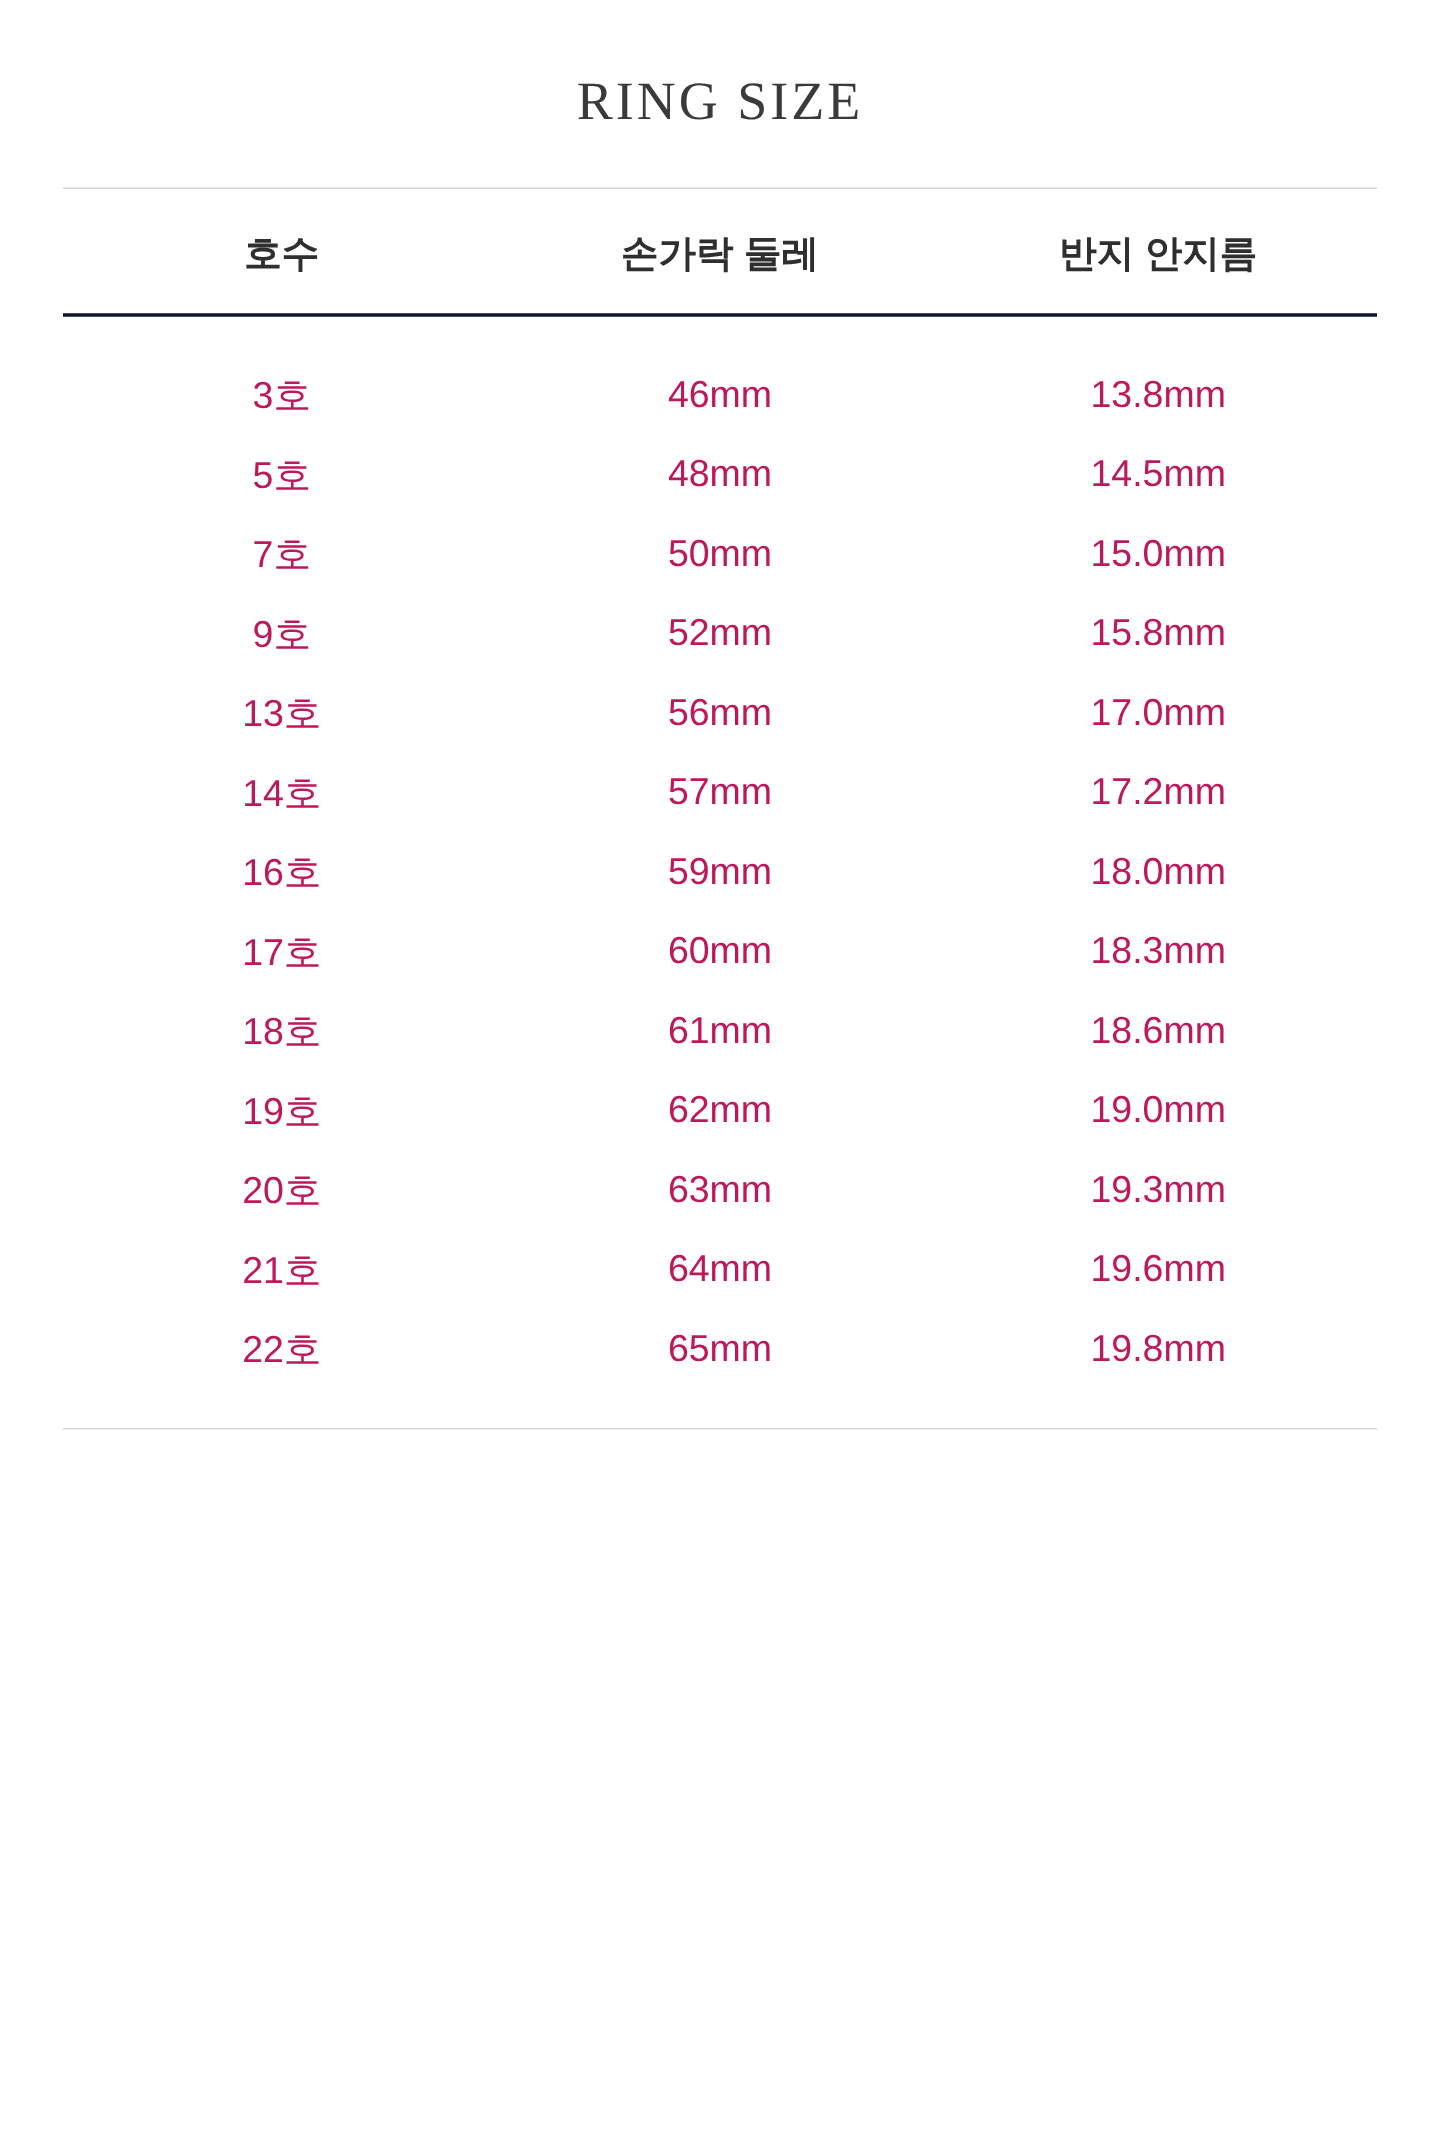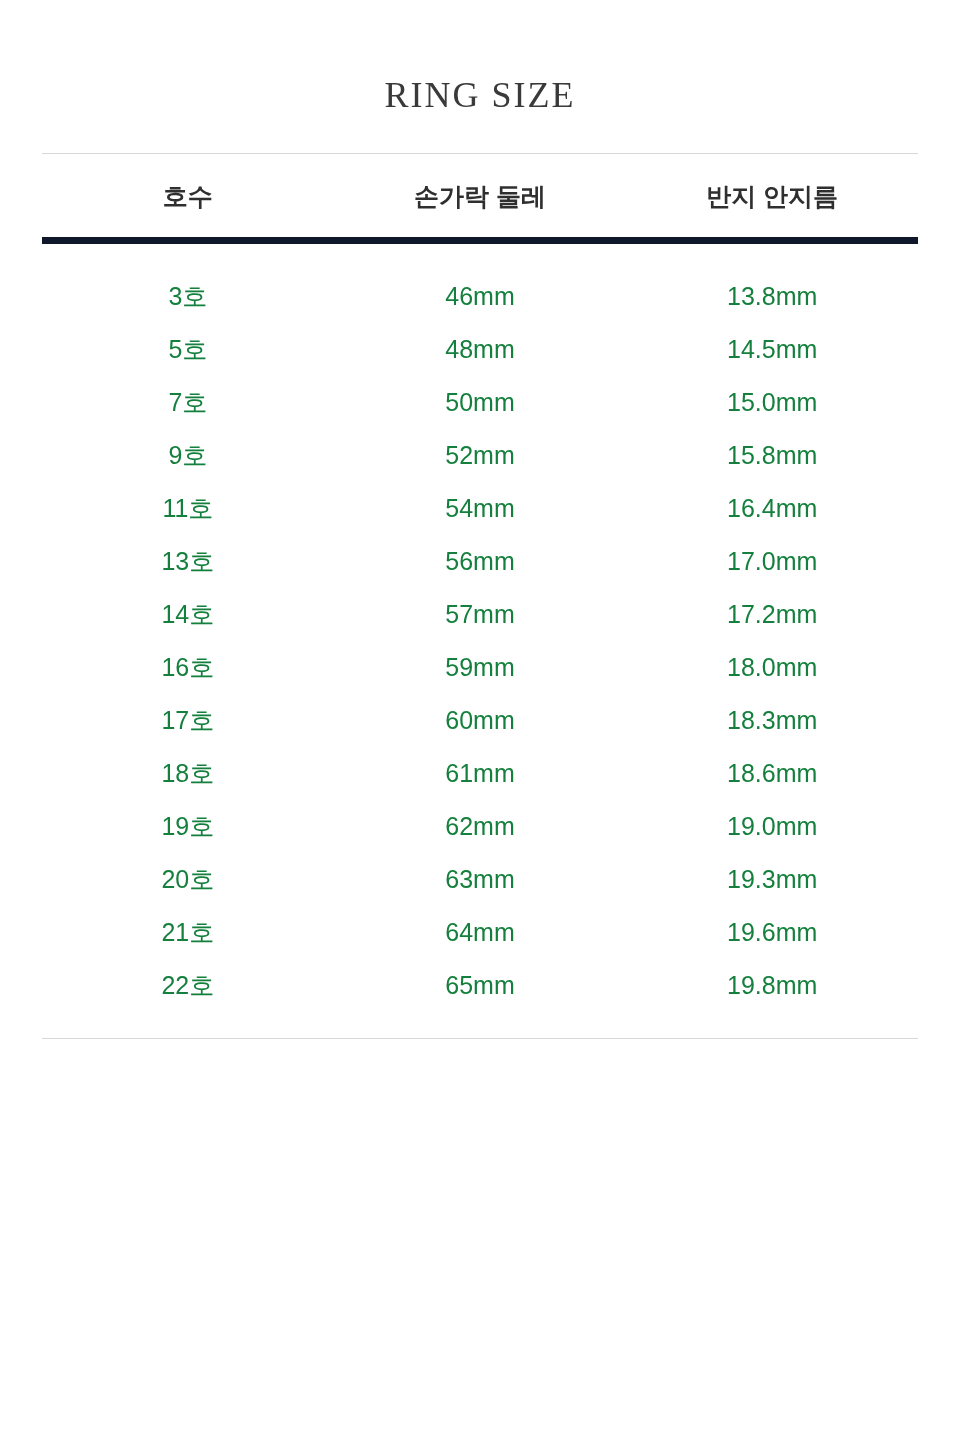--- a/index.html
+++ b/index.html
@@ -21,21 +21,21 @@
     display: flex;
     flex-direction: column;
     align-items: center;
     background: #ffffff;
   }
   .title {
     font-family: "Liberation Serif", "DejaVu Serif", serif;
     font-size: 36px;
     letter-spacing: 2px;
     color: #3a3a3a;
-    margin-top: 77px;
+    margin-top: 49px;
     margin-bottom: 0;
     font-weight: 400;
     text-align: center;
     line-height: 1;
   }
   .table-wrap {
     width: 876px;
     margin-top: 40px;
   }
   table.size-table {
@@ -43,27 +43,27 @@
     border-collapse: collapse;
     table-layout: fixed;
   }
   table.size-table thead th {
     font-size: 25px;
     font-weight: 700;
     color: #2f2f2f;
     padding: 26px 0 24px 0;
     text-align: center;
     border-top: 1px solid #d8d8d8;
-    border-bottom: 7px solid #0f172a;
+    border-bottom: 2px solid #0f172a;
     font-family: "Liberation Sans", "DejaVu Sans", sans-serif;
   }
   table.size-table tbody td {
     font-size: 25px;
     font-weight: 400;
-    color: #15803d;
+    color: #be185d;
     text-align: center;
     padding: 0;
     height: 53px;
     vertical-align: middle;
   }
   table.size-table tbody tr:first-child td {
     padding-top: 26px;
   }
   table.size-table tbody tr:last-child td {
     padding-bottom: 18px;
@@ -114,25 +114,20 @@
           <td>7호</td>
           <td>50mm</td>
           <td>15.0mm</td>
         </tr>
         <tr>
           <td>9호</td>
           <td>52mm</td>
           <td>15.8mm</td>
         </tr>
         <tr>
-          <td>11호</td>
-          <td>54mm</td>
-          <td>16.4mm</td>
-        </tr>
-        <tr>
           <td>13호</td>
           <td>56mm</td>
           <td>17.0mm</td>
         </tr>
         <tr>
           <td>14호</td>
           <td>57mm</td>
           <td>17.2mm</td>
         </tr>
         <tr>

